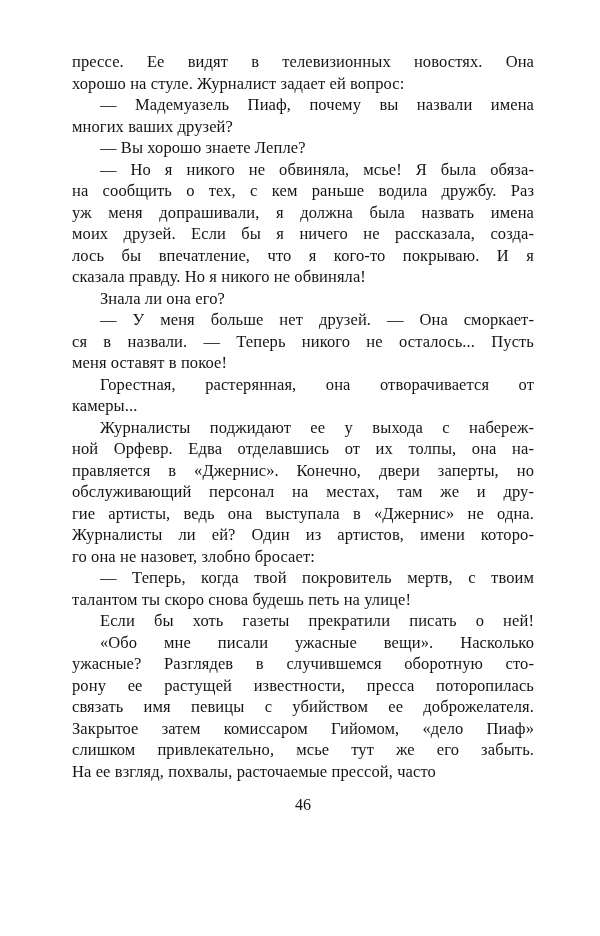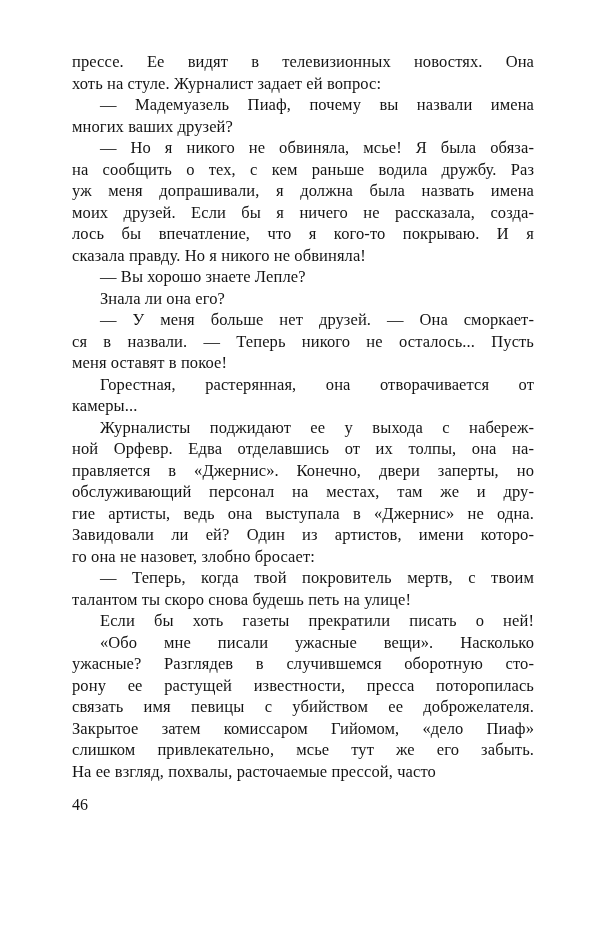--- a/index.html
+++ b/index.html
@@ -39,68 +39,68 @@
   }
   .line.last {
     text-align-last: left;
   }
   .line.indent {
     text-indent: 28px;
   }
   .page-number {
     margin-top: 14px;
     width: 462px;
-    text-align: left;
+    text-align: center;
     font-size: 16px;
     color: #141414;
   }
 </style>
 </head>
 <body>
 
 <div class="book-page">
   <div class="text-block">
       <p class="para">
         <span class="line">прессе. Ее видят в телевизионных новостях. Она</span>
-        <span class="line last">хоть на стуле. Журналист задает ей вопрос:</span>
+        <span class="line last">хорошо на стуле. Журналист задает ей вопрос:</span>
       </p>
       <p class="para">
         <span class="line indent">— Мадемуазель Пиаф, почему вы назвали имена</span>
         <span class="line last">многих ваших друзей?</span>
+      </p>
+      <p class="para">
+        <span class="line last indent">— Вы хорошо знаете Лепле?</span>
       </p>
       <p class="para">
         <span class="line indent">— Но я никого не обвиняла, мсье! Я была обяза-</span>
         <span class="line">на сообщить о тех, с кем раньше водила дружбу. Раз</span>
         <span class="line">уж меня допрашивали, я должна была назвать имена</span>
         <span class="line">моих друзей. Если бы я ничего не рассказала, созда-</span>
         <span class="line">лось бы впечатление, что я кого-то покрываю. И я</span>
         <span class="line last">сказала правду. Но я никого не обвиняла!</span>
-      </p>
-      <p class="para">
-        <span class="line last indent">— Вы хорошо знаете Лепле?</span>
       </p>
       <p class="para">
         <span class="line last indent">Знала ли она его?</span>
       </p>
       <p class="para">
         <span class="line indent">— У меня больше нет друзей. — Она сморкает-</span>
         <span class="line">ся в назвали. — Теперь никого не осталось... Пусть</span>
         <span class="line last">меня оставят в покое!</span>
       </p>
       <p class="para">
         <span class="line indent">Горестная, растерянная, она отворачивается от</span>
         <span class="line last">камеры...</span>
       </p>
       <p class="para">
         <span class="line indent">Журналисты поджидают ее у выхода с набереж-</span>
         <span class="line">ной Орфевр. Едва отделавшись от их толпы, она на-</span>
         <span class="line">правляется в «Джернис». Конечно, двери заперты, но</span>
         <span class="line">обслуживающий персонал на местах, там же и дру-</span>
         <span class="line">гие артисты, ведь она выступала в «Джернис» не одна.</span>
-        <span class="line">Завидовали ли ей? Один из артистов, имени которо-</span>
+        <span class="line">Журналисты ли ей? Один из артистов, имени которо-</span>
         <span class="line last">го она не назовет, злобно бросает:</span>
       </p>
       <p class="para">
         <span class="line indent">— Теперь, когда твой покровитель мертв, с твоим</span>
         <span class="line last">талантом ты скоро снова будешь петь на улице!</span>
       </p>
       <p class="para">
       </p>
       <p class="para">
         <span class="line indent">Если бы хоть газеты прекратили писать о ней!</span>

